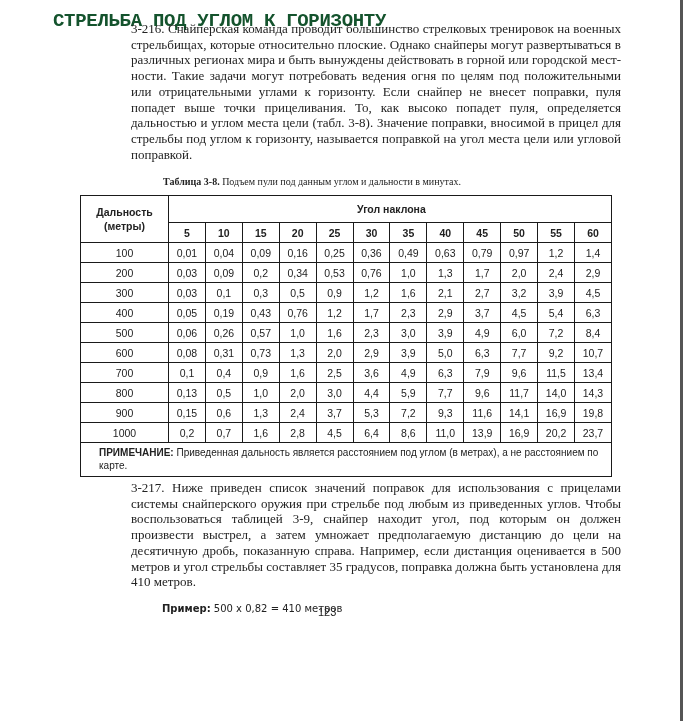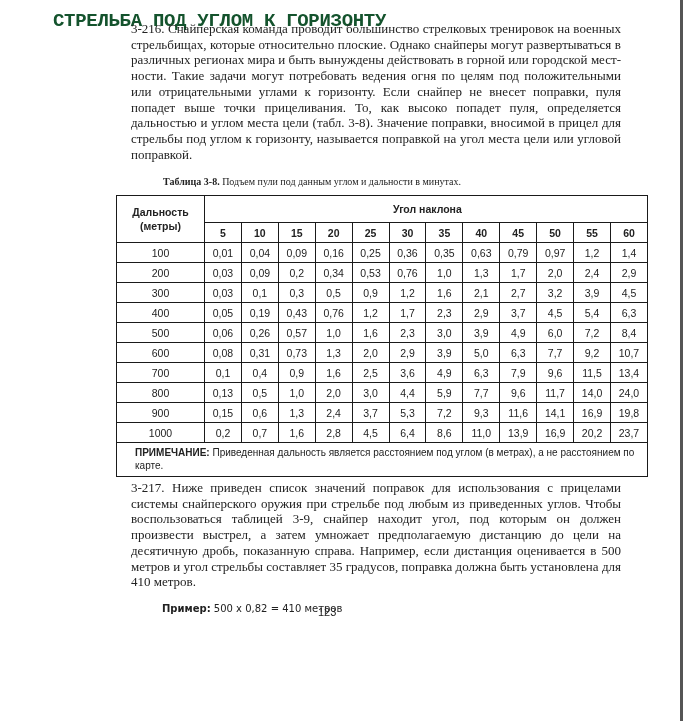--- a/index.html
+++ b/index.html
@@ -59,21 +59,20 @@
   .caption b { font-weight: bold; }
   table.data {
     position: absolute;
     left: 80px;
     top: 195px;
     width: 532px;
     border-collapse: collapse;
     font-family: "Liberation Sans", sans-serif;
     font-size: 10.5px;
     color: #222;
-    margin-left: 36px;
   }
   table.data td, table.data th {
     border: 1.3px solid #1a1a1a;
     padding: 0;
     text-align: center;
     vertical-align: middle;
   }
   table.data th {
     font-weight: bold;
   }
@@ -144,21 +143,21 @@
   </thead>
   <tbody id="table-body">
       <tr>
         <td class="range">100</td>
         <td>0,01</td>
         <td>0,04</td>
         <td>0,09</td>
         <td>0,16</td>
         <td>0,25</td>
         <td>0,36</td>
-        <td>0,35</td>
+        <td>0,49</td>
         <td>0,63</td>
         <td>0,79</td>
         <td>0,97</td>
         <td>1,2</td>
         <td>1,4</td>
       </tr>
       <tr>
         <td class="range">200</td>
         <td>0,03</td>
         <td>0,09</td>
@@ -254,21 +253,21 @@
         <td>0,5</td>
         <td>1,0</td>
         <td>2,0</td>
         <td>3,0</td>
         <td>4,4</td>
         <td>5,9</td>
         <td>7,7</td>
         <td>9,6</td>
         <td>11,7</td>
         <td>14,0</td>
-        <td>24,0</td>
+        <td>14,3</td>
       </tr>
       <tr>
         <td class="range">900</td>
         <td>0,15</td>
         <td>0,6</td>
         <td>1,3</td>
         <td>2,4</td>
         <td>3,7</td>
         <td>5,3</td>
         <td>7,2</td>

